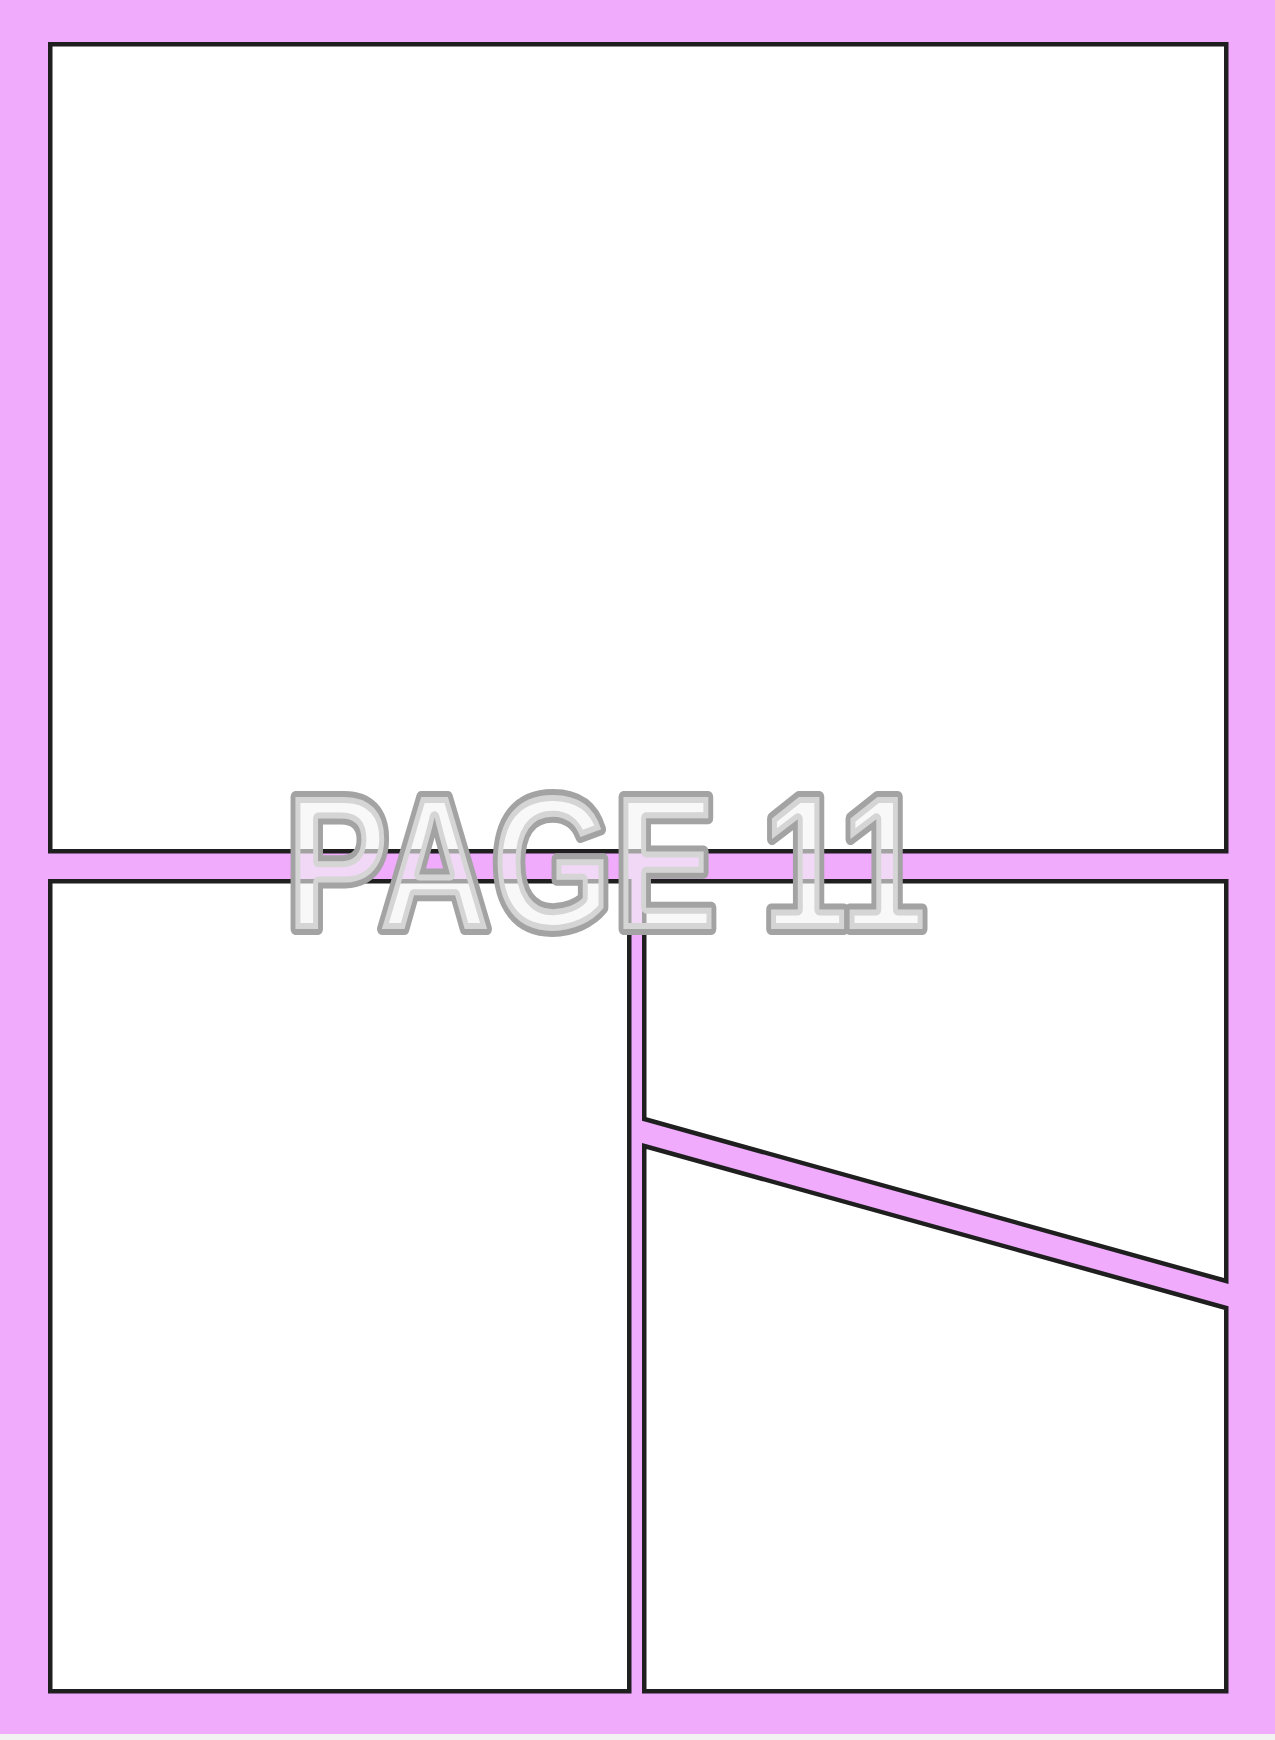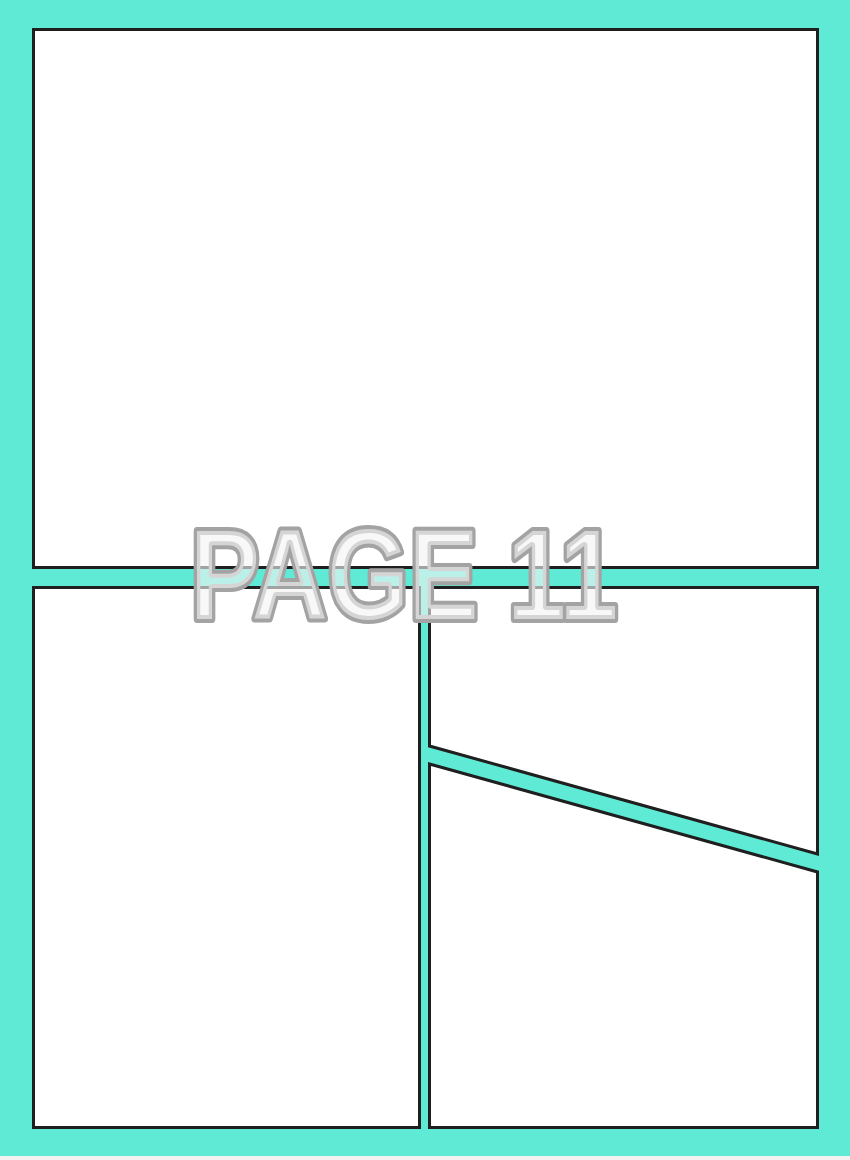--- a/index.html
+++ b/index.html
@@ -10,21 +10,21 @@
     width: 850px;
     height: 1160px;
     background: #f2f2f2;
     font-family: "Liberation Sans", sans-serif;
     overflow: hidden;
   }
   .page {
     position: relative;
     width: 850px;
     height: 1156px;
-    background: #5eead4;
+    background: #f0abfc;
   }
   .page svg {
     position: absolute;
     left: 0;
     top: 0;
     display: block;
   }
   .page-label-text {
     font-family: "Liberation Sans", sans-serif;
     font-weight: 700;

